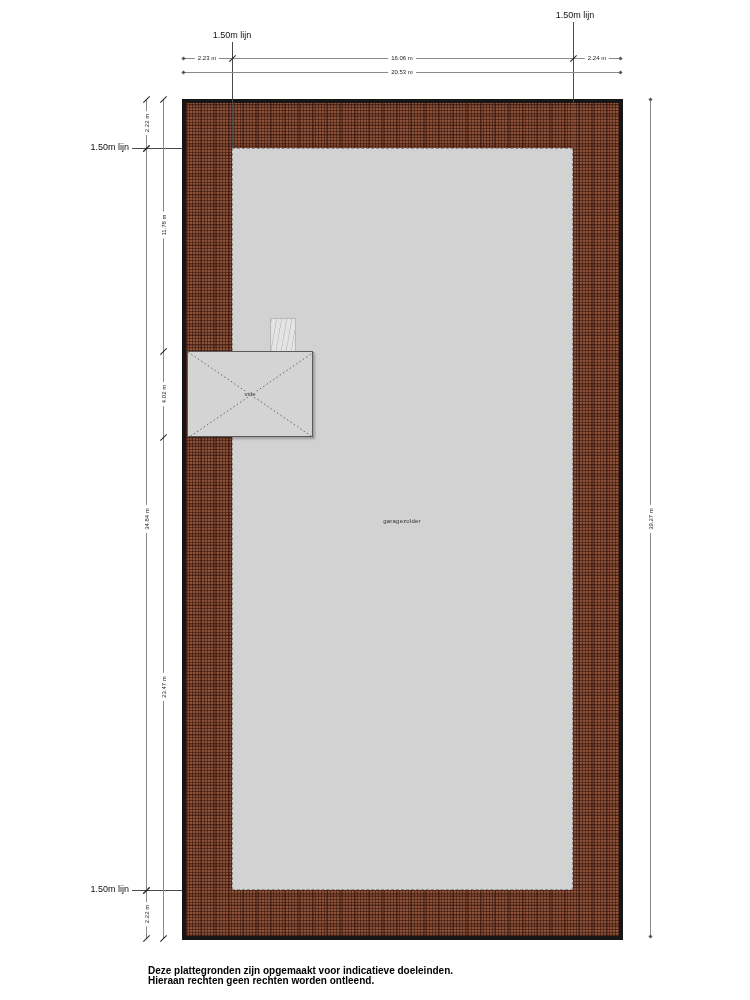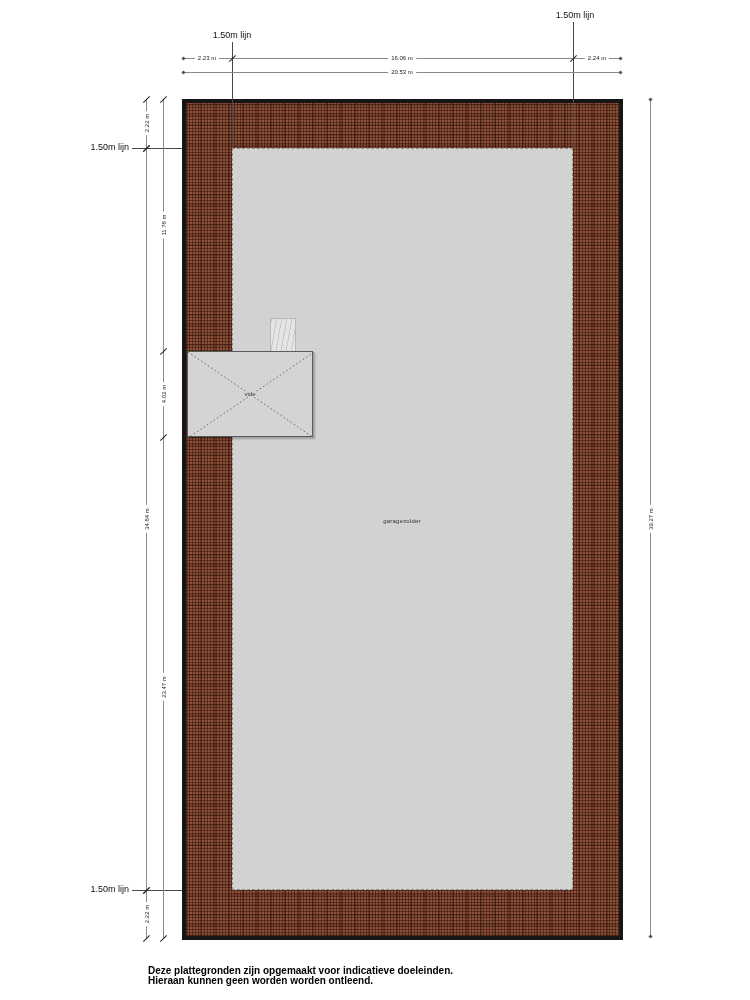--- a/index.html
+++ b/index.html
@@ -149,16 +149,16 @@
   <div class="tick" style="left:142px;top:148px;"></div>
   <div class="tick" style="left:142px;top:890px;"></div>
 
   <div class="dim-v" style="left:650px;top:99px;height:839px;"></div>
   <div class="dot" style="left:649px;top:98px;"></div>
   <div class="dot" style="left:649px;top:935px;"></div>
   <span class="dim-label-v" style="left:651px;top:519px;">39.27 m</span>
 
   <div class="disclaimer">
     <div>Deze plattegronden zijn opgemaakt voor indicatieve doeleinden.</div>
-    <div>Hieraan kunnen geen worden worden ontleend.</div>
+    <div>Hieraan rechten geen rechten worden ontleend.</div>
   </div>
 
 </div>
 
 </body></html>

